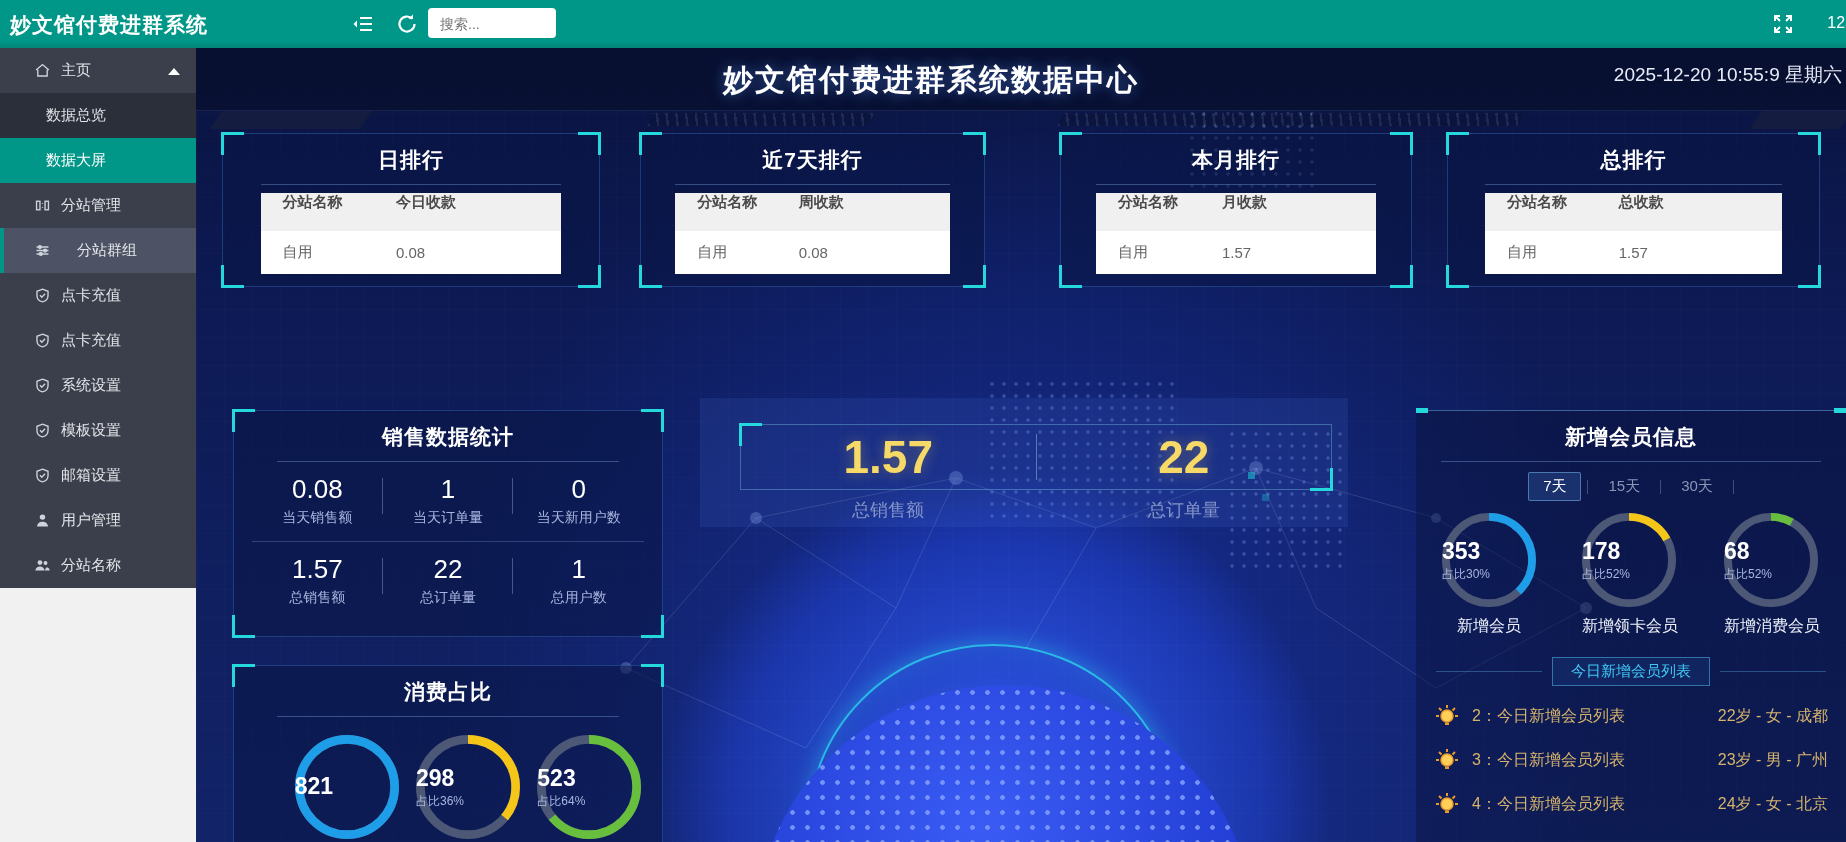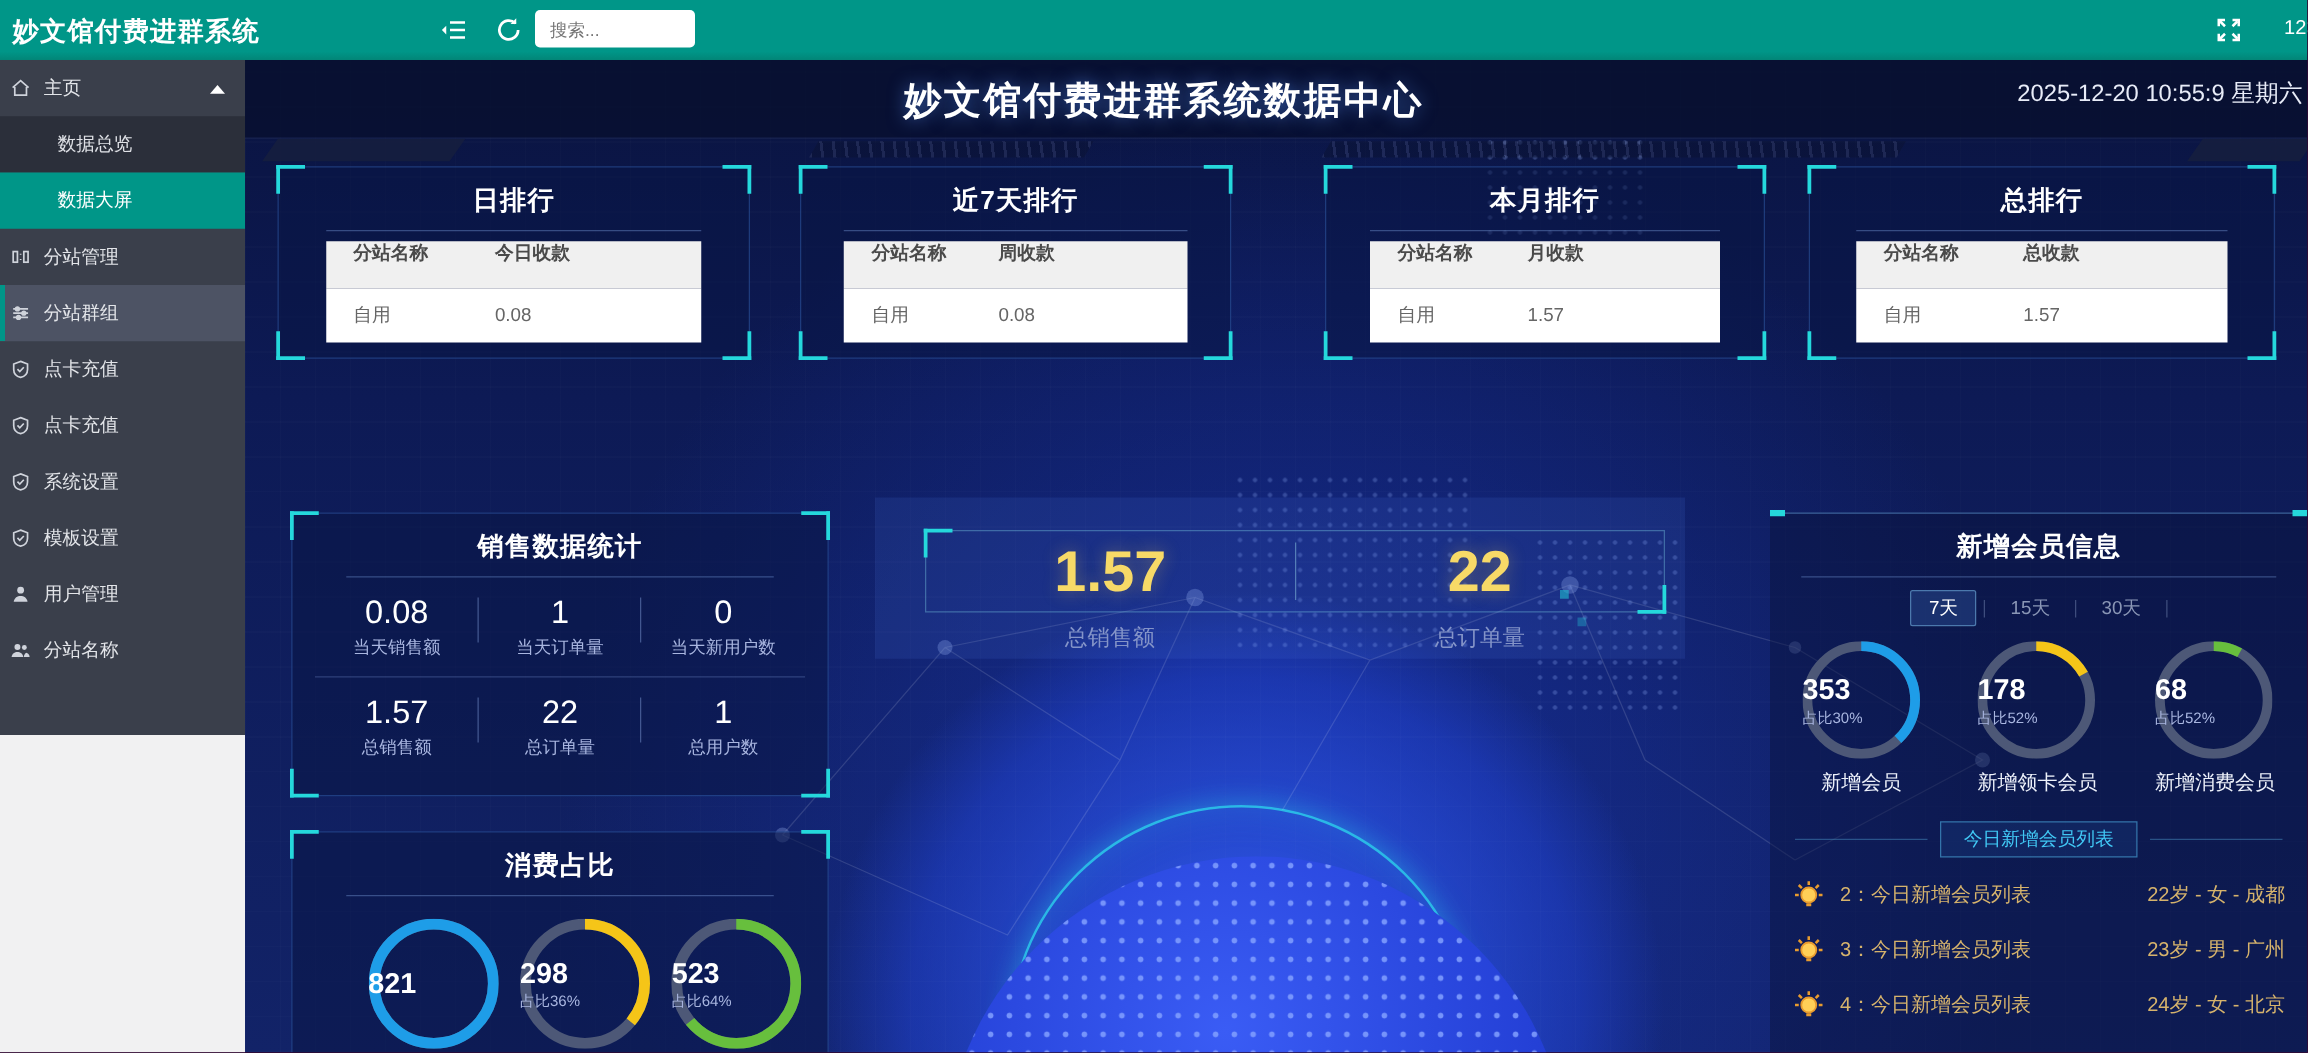--- a/index.html
+++ b/index.html
@@ -16,27 +16,27 @@
   .refresh{left:396px;}
   .expand{left:1772px;}
   .search-box{position:absolute;left:428px;top:8px;width:128px;height:30px;background:#fff;border-radius:4px;}
   .search-box input{width:108px;height:28px;margin:1px 10px;border:none;outline:none;font-size:14px;color:#333;
     font-family:"Liberation Sans",sans-serif;background:transparent;}
   .tb-right-text{position:absolute;right:-8px;top:14px;color:#fff;font-size:16px;}
 
   
   .sidebar{position:absolute;left:0;top:48px;width:196px;height:540px;background:#3a3f4b;z-index:25;}
   .sidebar-footer{position:absolute;left:0;top:588px;width:196px;height:254px;background:#f1f1f2;z-index:25;}
-  .side-item{height:45px;display:flex;align-items:center;padding-left:8px;box-sizing:border-box;
+  .side-item{height:45px;display:flex;align-items:center;padding-left:34px;box-sizing:border-box;
     color:#e3e5e9;font-size:15px;cursor:pointer;position:relative;}
   .side-item .sicon{width:17px;height:17px;margin-right:10px;flex:0 0 auto;color:#cfd3db;}
   .side-item .sicon svg{width:17px;height:17px;display:block;}
   .side-item.sub{padding-left:46px;background:#2b2f3a;color:#dfe1e6;}
   .side-item.sub.active{background:#009688;color:#fff;}
-  .side-item.selected{background:#4d5364;box-shadow:inset 4px 0 0 #009688;}
+  .side-item.selected{background:#4d5364;box-shadow:inset 4px 0 0 #009688;gap:16px;}
   .caret-up{position:absolute;right:16px;top:20px;width:0;height:0;
     border-left:6px solid transparent;border-right:6px solid transparent;border-bottom:7px solid #fff;}
 
   
   .main{position:absolute;left:196px;top:48px;width:1650px;height:794px;overflow:hidden;
     background:
       radial-gradient(circle 430px at 800px 760px, rgba(52,95,245,.95), rgba(35,70,220,.45) 62%, transparent 78%),
       radial-gradient(circle 820px at 840px 620px, rgba(28,58,195,.55), transparent 72%),
       linear-gradient(180deg,#0a1440 0%,#0d1a55 34%,#122368 100%);}
   .main::before{content:'';position:absolute;inset:0;pointer-events:none;opacity:.5;
@@ -229,20 +229,29 @@
       <span class="sicon">
         <svg viewBox="0 0 20 20" fill="none" stroke="currentColor" stroke-width="1.6">
             <path d="M10 2.5 16.5 5v5c0 4-3 6.7-6.5 7.5C6.5 16.7 3.5 14 3.5 10V5Z"></path>
             <path d="m7 9.8 2.2 2.2 3.8-4"></path>
           </svg>
       </span>
       <span>模板设置</span>
     </div>
     <div class="side-item">
       <span class="sicon">
+        <svg viewBox="0 0 20 20" fill="none" stroke="currentColor" stroke-width="1.6">
+            <path d="M10 2.5 16.5 5v5c0 4-3 6.7-6.5 7.5C6.5 16.7 3.5 14 3.5 10V5Z"></path>
+            <path d="m7 9.8 2.2 2.2 3.8-4"></path>
+          </svg>
+      </span>
+      <span>邮箱设置</span>
+    </div>
+    <div class="side-item">
+      <span class="sicon">
         <svg viewBox="0 0 20 20" fill="currentColor">
             <circle cx="10" cy="6" r="3.2"></circle>
             <path d="M3.5 17c.6-4 3.4-5.5 6.5-5.5s5.9 1.5 6.5 5.5Z"></path>
           </svg>
       </span>
       <span>用户管理</span>
     </div>
     <div class="side-item">
       <span class="sicon">
         <svg viewBox="0 0 20 20" fill="currentColor">

